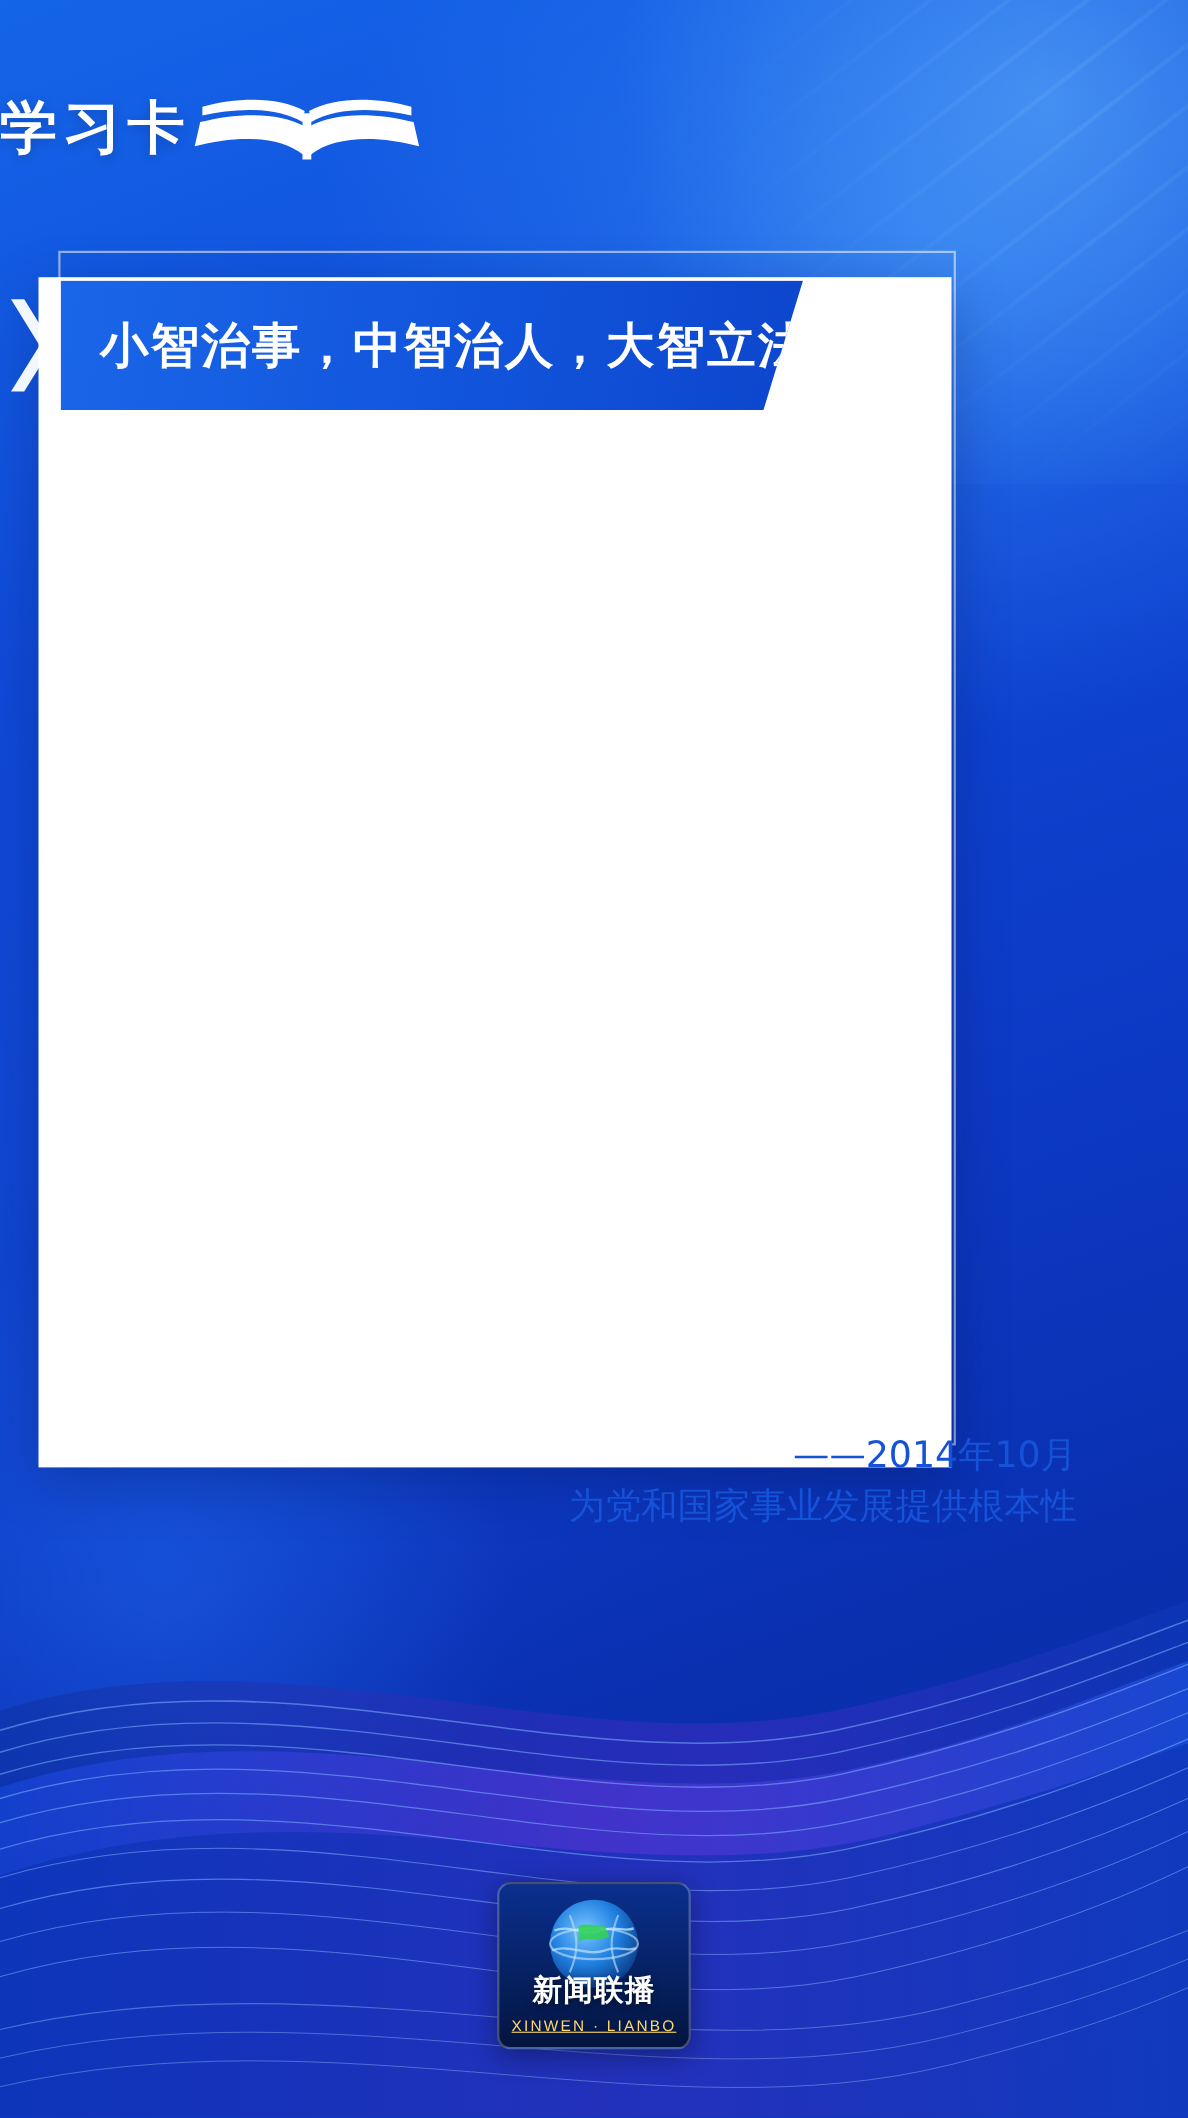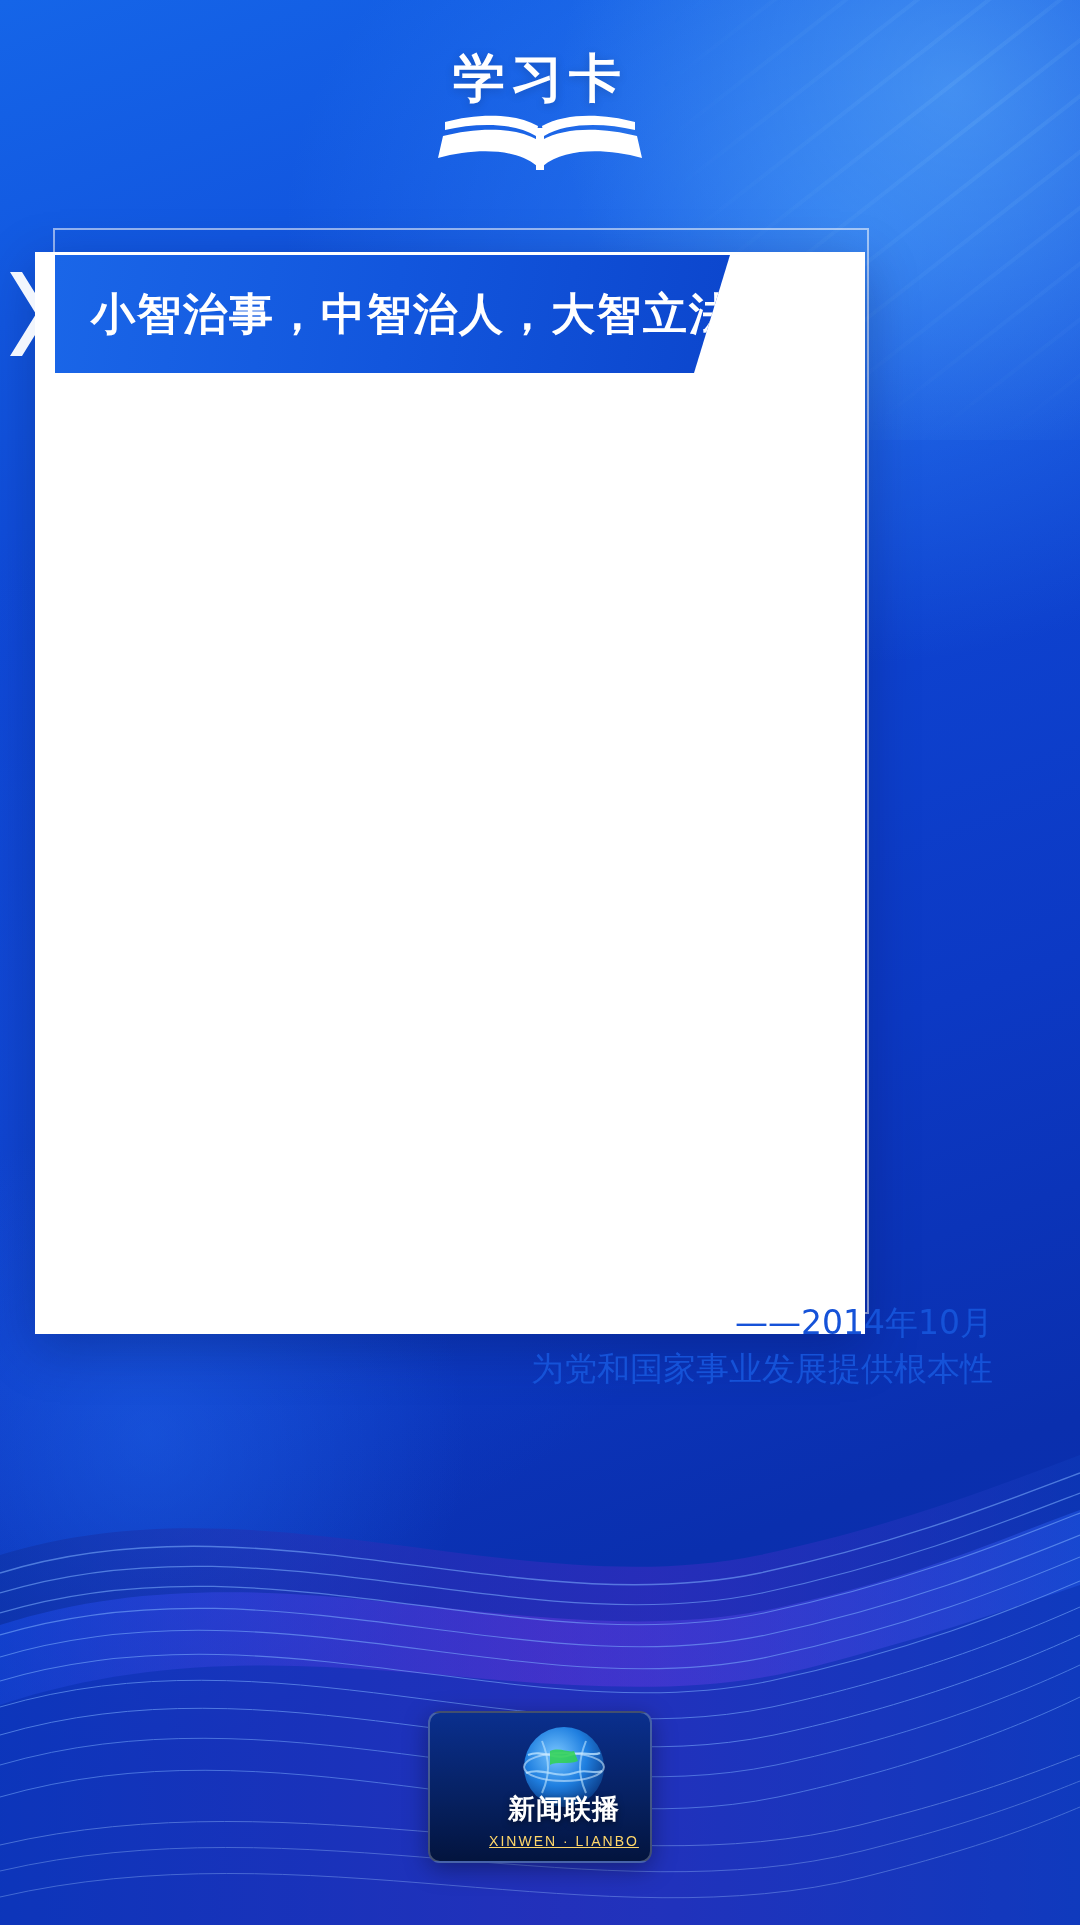--- a/index.html
+++ b/index.html
@@ -53,21 +53,21 @@
     background: radial-gradient(circle at 50% 50%, rgba(40,120,255,0.35) 0%, rgba(40,120,255,0) 68%);
     pointer-events: none;
   }
 
   
   .logo-wrap {
     position: absolute;
     top: 52px; left: 0; right: 0;
     height: 130px;
     display: flex;
-    flex-direction: column;
+    flex-direction: row;
     align-items: center;
     justify-content: flex-start;
   }
   .logo-text {
     color: #ffffff;
     font-size: 52px;
     font-weight: bold;
     letter-spacing: 6px;
     line-height: 1;
     text-shadow: 0 2px 10px rgba(0,0,0,0.18);
@@ -148,21 +148,21 @@
   .body-text .ul {
     text-decoration: underline;
     text-underline-offset: 8px;
     text-decoration-thickness: 3px;
   }
   .indent { display: inline-block; width: 80px; }
 
   
   .source {
     position: absolute;
-    right: 87px;
+    right: 101px;
     top: 1300px;
     text-align: right;
     color: #1552d8;
     font-size: 33px;
     line-height: 46px;
     font-family: "DejaVu Sans", "Liberation Sans", sans-serif;
   }
 
   
   .waves {
@@ -183,21 +183,20 @@
     height: 148px;
     border-radius: 12px;
     background: linear-gradient(180deg, #0a2f8e 0%, #06205f 60%, #03143e 100%);
     border: 2px solid rgba(255,255,255,0.25);
     overflow: hidden;
     display: flex;
     flex-direction: column;
     align-items: center;
     justify-content: flex-start;
     box-shadow: 0 6px 24px rgba(0,0,0,0.35);
-    padding-left: 48px;
   }
   .badge-globe {
     margin-top: 8px;
   }
   .badge-cn {
     position: absolute;
     bottom: 34px;
     width: 100%;
     text-align: center;
     color: #ffffff;

